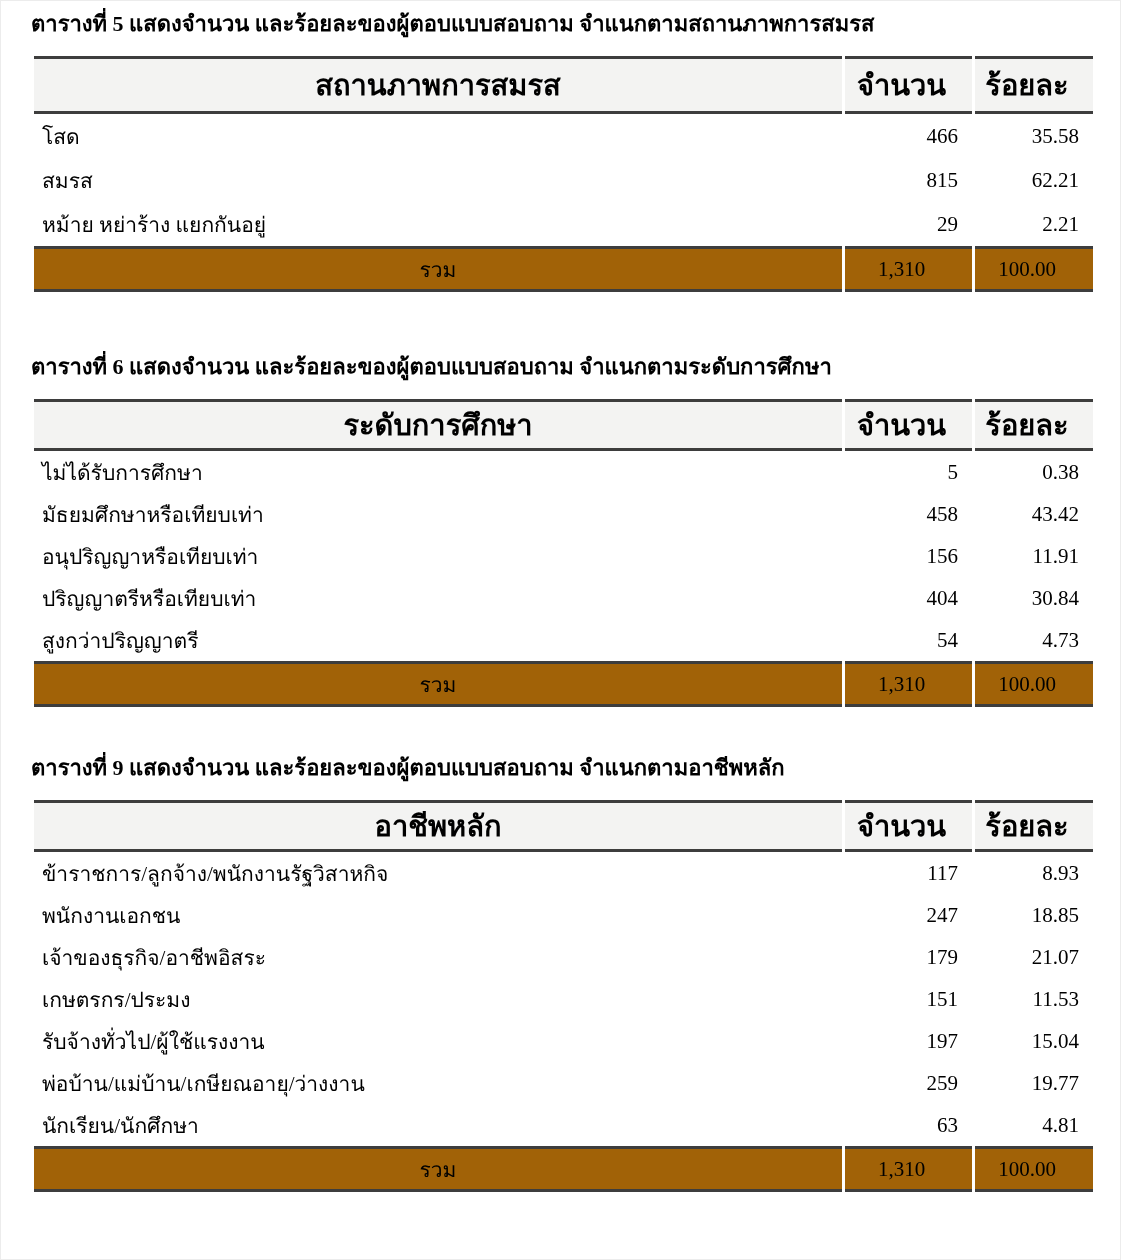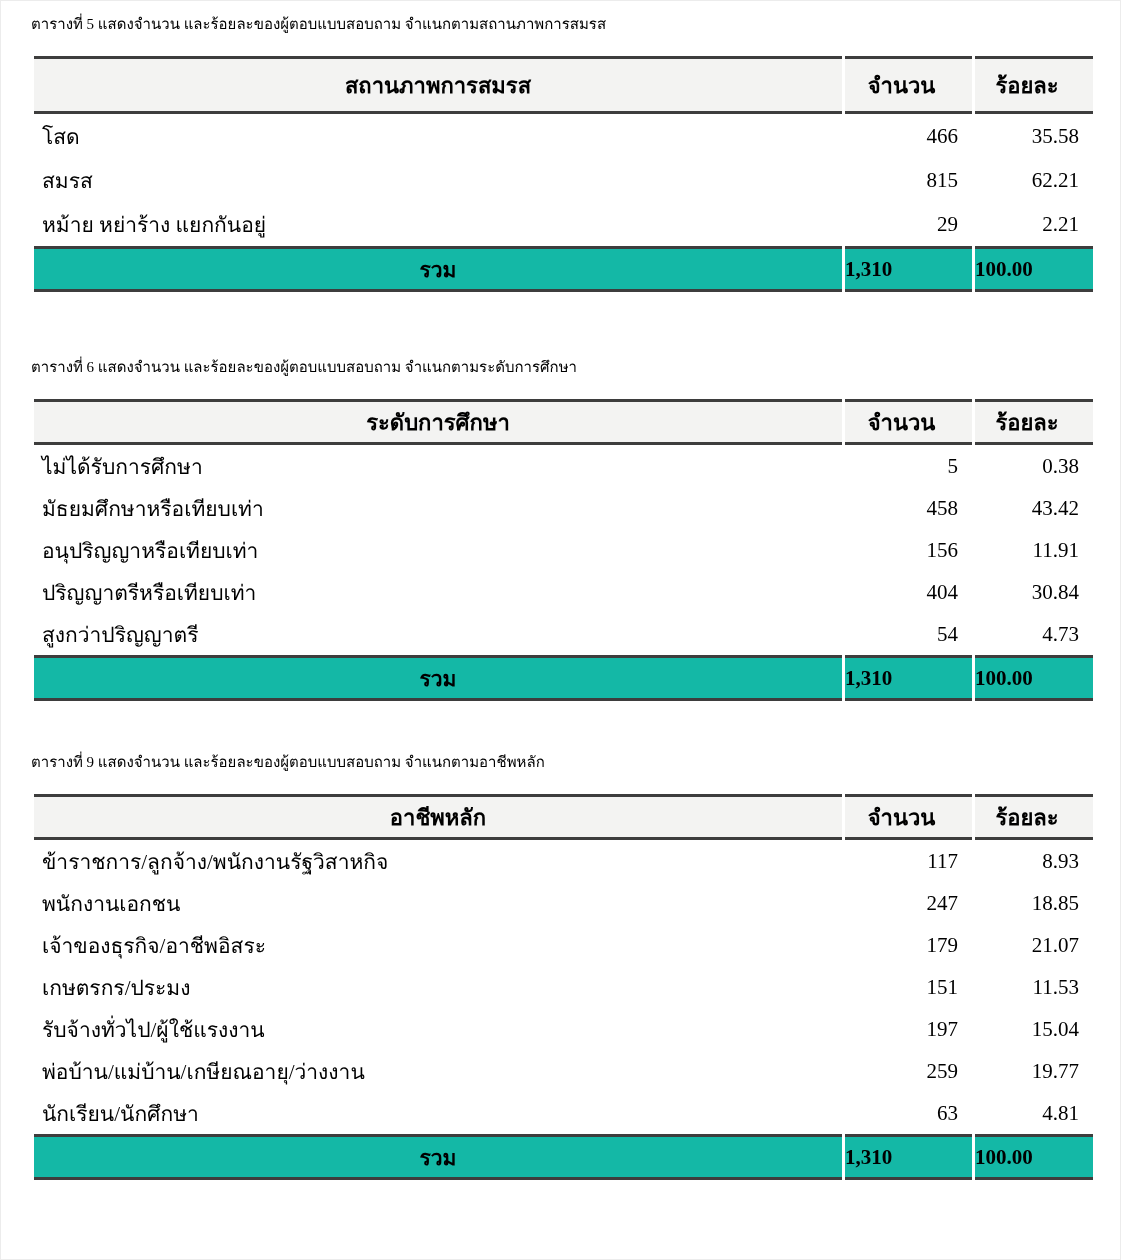--- a/index.html
+++ b/index.html
@@ -20,22 +20,22 @@
     box-sizing: border-box;
     padding: 6px 26px 0 30px;
     border: 1px solid #ececec;
     background: #ffffff;
     overflow: hidden;
   }
   .tbl-section { margin: 0; }
   .tbl-section.s2 { margin-top: 58px; }
   .tbl-section.s3 { margin-top: 44px; }
   .tbl-title {
-    font-size: 15px;
-    font-weight: normal;
+    font-size: 22px;
+    font-weight: bold;
     line-height: 34px;
     margin: 0 0 15px 0;
     letter-spacing: 0;
   }
   table.tbl {
     table-layout: fixed;
     border-collapse: separate;
     border-spacing: 3px 0;
     width: 1065px;
   }
@@ -49,43 +49,43 @@
     font-size: 21px;
     overflow: hidden;
     white-space: nowrap;
   }
   
   table.tbl thead th {
     background: #f3f3f2;
     border-top: 3px solid #3d3d3d;
     border-bottom: 3px solid #3d3d3d;
     font-weight: bold;
-    font-size: 22px;
+    font-size: 29px;
     height: 40px;
   }
   table.t5 thead th { height: 52px; }
   table.tbl thead th.label { text-align: center; }
   table.tbl thead th.num   { text-align: center; padding-right: 14px; }
 
   
   table.tbl tbody td { height: 42px; background: #ffffff; }
   table.t5 tbody td  { height: 44px; }
   table.tbl tbody td.label { text-align: left; padding-left: 8px; }
   table.tbl tbody td.num   { text-align: right; padding-right: 14px; }
 
   
   table.tbl tfoot td {
-    background: #14b8a6;
+    background: #a16207;
     border-top: 3px solid #3d3d3d;
     border-bottom: 3px solid #3d3d3d;
-    font-weight: bold;
+    font-weight: normal;
     height: 40px;
   }
   table.tbl tfoot td.label { text-align: center; }
-  table.tbl tfoot td.num   { text-align: left; padding-right: 14px; }
+  table.tbl tfoot td.num   { text-align: center; padding-right: 14px; }
 </style>
 </head>
 <body>
 
 <div class="page">
 
   <section class="tbl-section s1">
     <h2 class="tbl-title">ตารางที่ 5 แสดงจำนวน และร้อยละของผู้ตอบแบบสอบถาม จำแนกตามสถานภาพการสมรส</h2>
     <table class="tbl t5">
       <colgroup>

